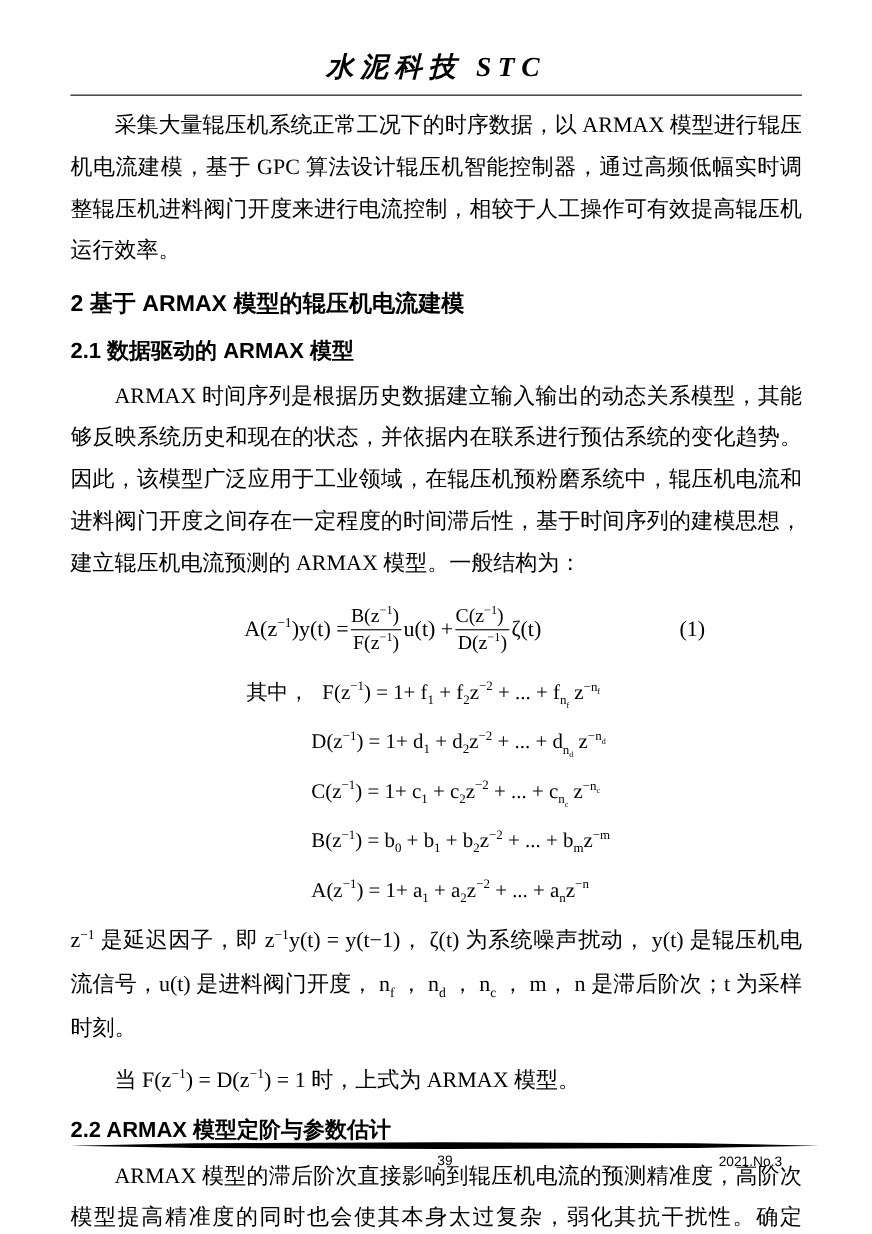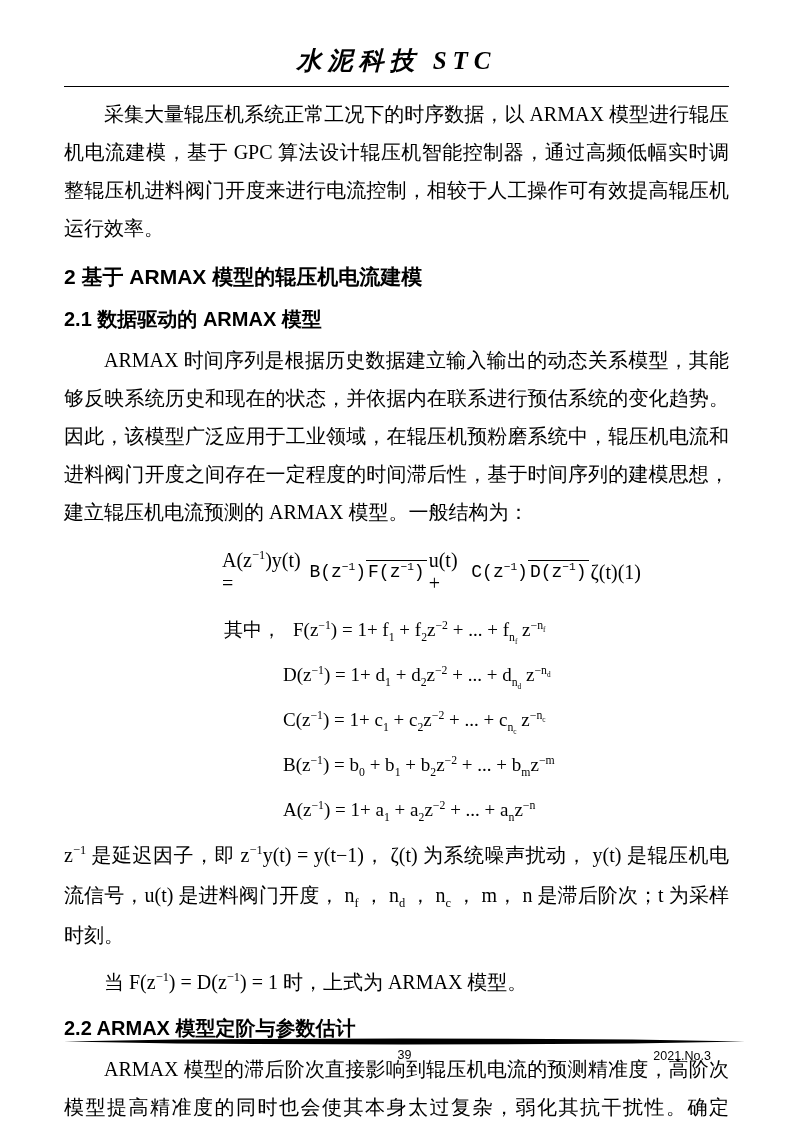--- a/index.html
+++ b/index.html
@@ -61,26 +61,25 @@
   
   .eq-main-row {
     display: flex;
     align-items: center;
     font-size: 20px;
     margin: 12px 0 0 158px;
     height: 58px;
   }
   .frac {
     display: inline-flex;
-    flex-direction: row;
-    align-items: flex-end;
+    flex-direction: column;
+    align-items: flex-start;
     font-size: 18px;
     line-height: 1.3;
     margin: 0 2px;
-    font-family: Liberation Mono, monospace;
   }
   .frac .den { border-top: 1.4px solid #000; padding: 0 2px; }
   .eq-number {
     margin-left: auto;
     margin-right: 88px;
   }
   .eq-where-row {
     display: flex;
     align-items: flex-start;
     font-size: 19px;

